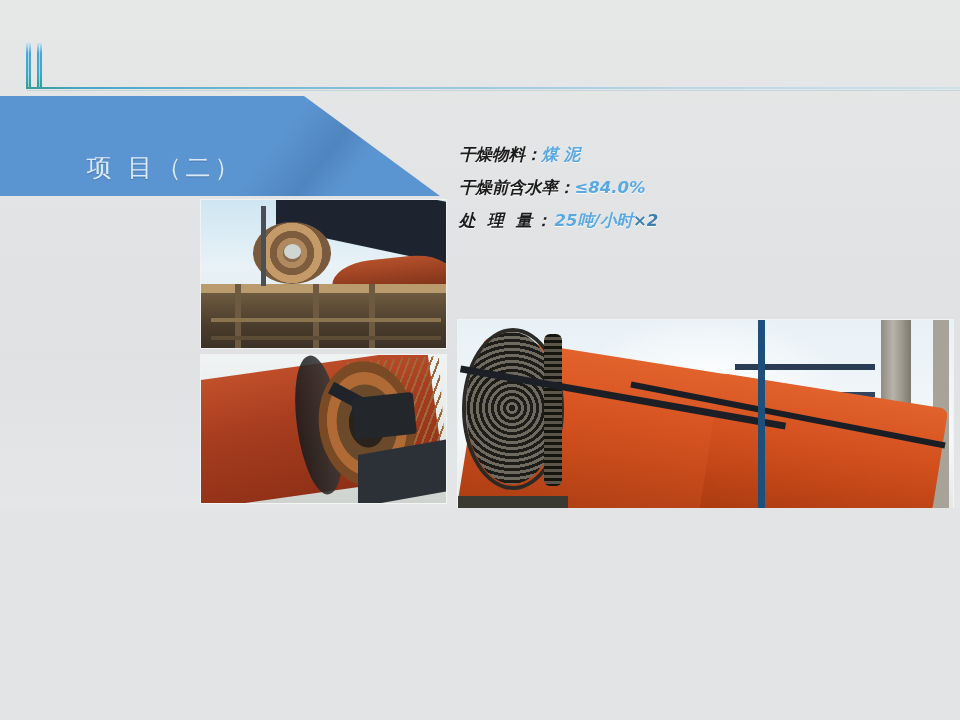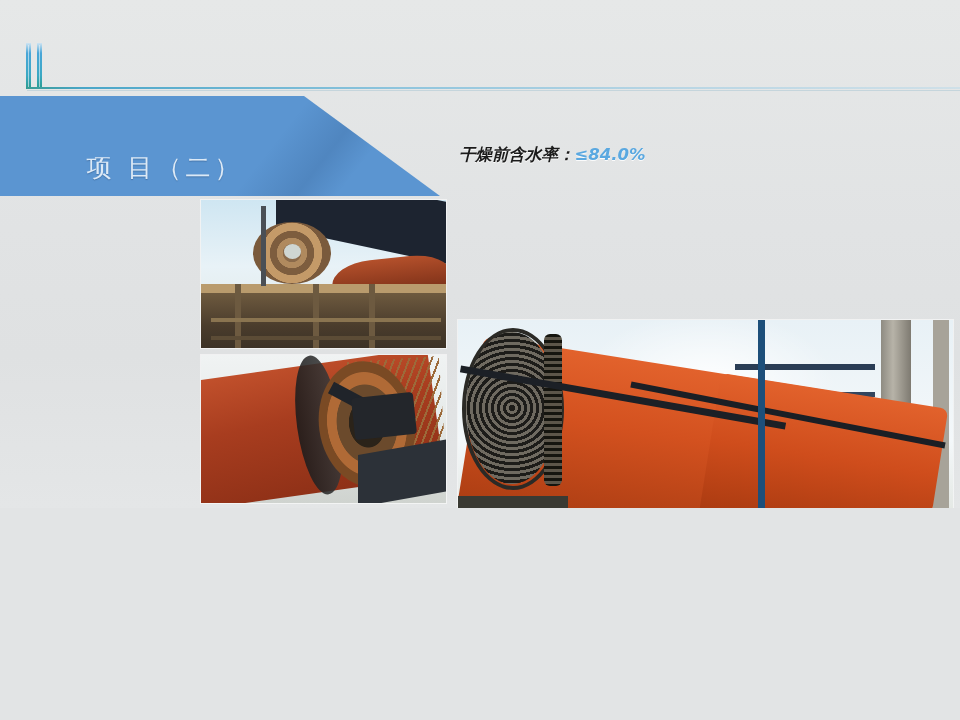--- a/index.html
+++ b/index.html
@@ -175,26 +175,32 @@
   </div>
   <div class="topline"></div>
   <div class="topline2"></div>
 
   <div class="banner"></div>
   <div class="banner-shade"></div>
   <div class="banner-title">项 目（二）</div>
 
   <div class="spec">
 
+    <div class="line l-row">
+      <span>干燥物料：</span><span class="val">煤  泥</span>
+    </div>
 
 
     <div class="line l-row">
       <span>干燥前含水率：</span><span class="val">≤84.0%</span>
     </div>
 
+    <div class="line l-row">
+      <span class="lbl-sp">处 理 量：</span><span class="val">25吨/小时</span><span class="val val-dark">×2</span>
+    </div>
   </div>
 
   <div class="photo" id="p1">
     <div class="sky"></div>
     <div class="p1-roof"></div>
     <div class="p1-wheel"></div>
     <div class="p1-wheelc"></div>
     <div class="p1-drum"></div>
     <div class="p1-deck"></div>
     <div class="p1-under"></div>

